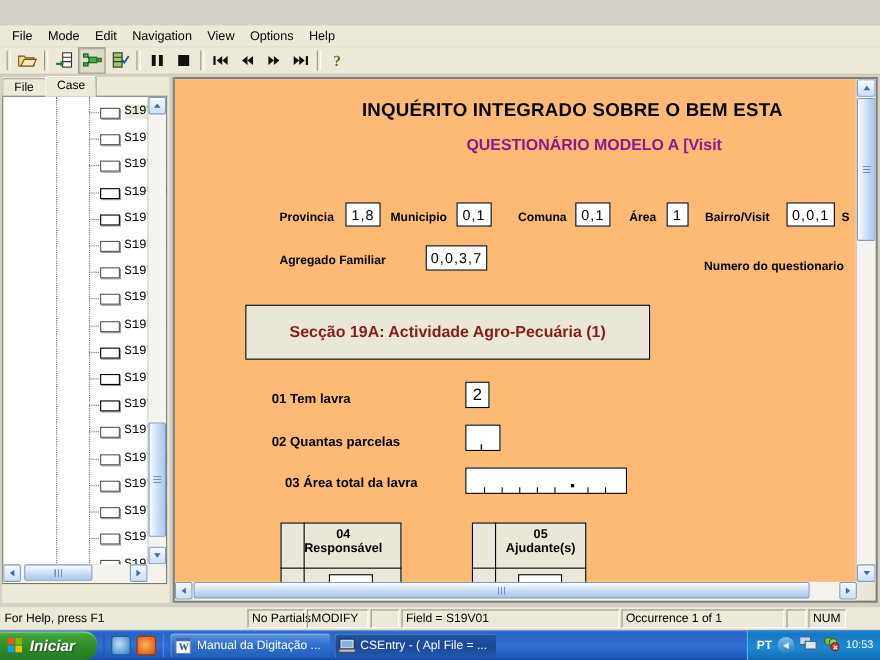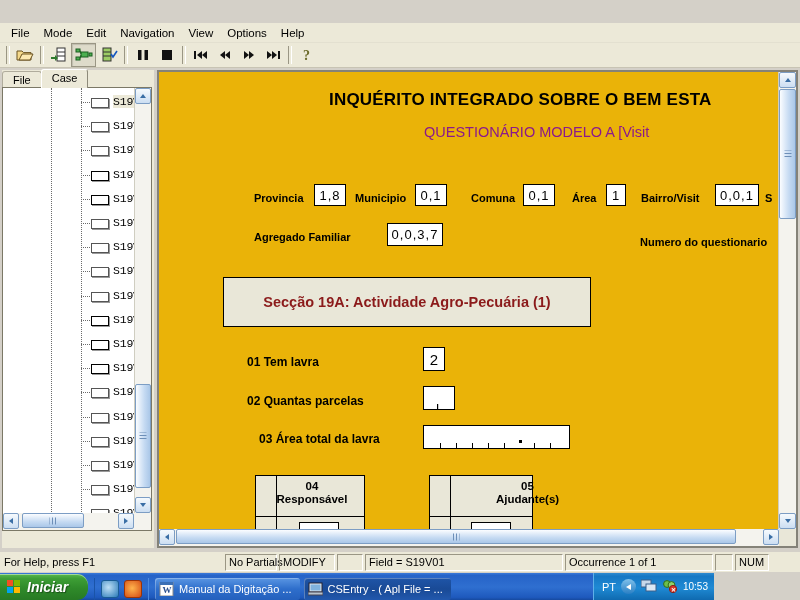--- a/index.html
+++ b/index.html
@@ -78,23 +78,23 @@
     background:repeating-linear-gradient(180deg,#6d8fb8 0 1px,transparent 1px 3px);}
   .hsb{position:absolute;left:0;right:0;bottom:0;height:17px;background:#f4f3ee;display:flex;align-items:center;}
   .thumbh{position:absolute;height:15px;background:linear-gradient(180deg,#fbfdff,#c5daf2 60%,#aac7e8);
     border:1px solid #7c9dc4;box-sizing:border-box;border-radius:2px;}
   .griph{position:absolute;left:50%;top:50%;transform:translate(-50%,-50%);width:7px;height:7px;
     background:repeating-linear-gradient(90deg,#6d8fb8 0 1px,transparent 1px 3px);}
 
   
   .formwrap{position:absolute;left:157px;top:70px;width:641px;height:478px;
     border:2px solid #848278;box-sizing:border-box;background:#e9e7d8;overflow:hidden;}
-  .formpane{position:absolute;left:0;top:0;right:17px;bottom:17px;background:#eab308;overflow:hidden;}
+  .formpane{position:absolute;left:0;top:0;right:17px;bottom:17px;background:#fdba74;overflow:hidden;}
   .h1{position:absolute;left:170px;top:18px;font-size:17px;font-weight:bold;color:#000;white-space:nowrap;letter-spacing:.2px;}
-  .h2{position:absolute;left:265px;top:52px;font-size:14.5px;font-weight:normal;color:#8b1a8b;white-space:nowrap;text-align:right;}
+  .h2{position:absolute;left:265px;top:52px;font-size:14.5px;font-weight:bold;color:#8b1a8b;white-space:nowrap;text-align:right;}
   .lbl{position:absolute;font-size:11px;font-weight:bold;color:#000;white-space:nowrap;}
   .fld{position:absolute;background:#fff;border:1.3px solid #000;box-sizing:border-box;
     font-family:"Liberation Sans",sans-serif;font-size:13px;color:#000;
     display:flex;align-items:center;justify-content:space-around;padding:0 2px;letter-spacing:1px;}
   .sect{position:absolute;border:1.5px solid #000;background:#e9e7d8;box-sizing:border-box;
     display:flex;align-items:center;justify-content:center;}
   .sect span{font-size:14.5px;font-weight:bold;color:#8b1a1a;}
   .qlbl{position:absolute;font-size:12px;font-weight:bold;color:#000;white-space:nowrap;}
   .qfld{position:absolute;background:#fff;border:1.4px solid #000;box-sizing:border-box;
     font-size:15px;display:flex;align-items:center;justify-content:center;}
@@ -107,23 +107,23 @@
   .hline{position:absolute;height:0;border-top:1.4px solid #000;}
   .cellbox{position:absolute;background:#fff;border:1.3px solid #000;box-sizing:border-box;}
 
   
   .status{position:absolute;left:0;top:552px;width:800px;height:20px;background:#ece9d8;display:flex;align-items:center;}
   .spanel{height:17px;margin:0 1px;border:1px solid;border-color:#9a9684 #fff #fff #9a9684;
     box-sizing:border-box;font-size:11px;color:#000;display:flex;align-items:center;padding:0 3px;white-space:nowrap;}
   .spanel.flat{border:none;}
 
   
-  .taskbar{position:absolute;left:0;top:573px;width:714px;height:27px;
+  .taskbar{position:absolute;left:0;top:573px;width:800px;height:27px;
     background:linear-gradient(180deg,#3a7ad9 0%,#2663c8 9%,#2f6fd0 52%,#1e59bd 90%,#16499f 100%);
-    display:flex;align-items:flex-end;}
+    display:flex;align-items:center;}
   .start{width:88px;height:26px;margin-right:6px;
     background:linear-gradient(180deg,#59b94b 0%,#3d9e35 18%,#2f8a2a 55%,#277a24 100%);
     border-radius:0 11px 11px 0;display:flex;align-items:center;box-shadow:inset 0 1px 0 rgba(255,255,255,.45);}
   .start .flag{width:15px;height:14px;margin:0 5px 0 7px;position:relative;}
   .start .flag i{position:absolute;width:6px;height:6px;display:block;}
   .start .q1{left:0;top:0;background:#f25022;}
   .start .q2{left:7px;top:0;background:#7fba00;}
   .start .q3{left:0;top:7px;background:#00a4ef;}
   .start .q4{left:7px;top:7px;background:#ffb900;}
   .start span{color:#fff;font-size:14px;font-style:italic;font-weight:bold;text-shadow:1px 1px 1px rgba(0,0,0,.4);}
@@ -131,21 +131,21 @@
   .qlicon{width:16px;height:16px;border-radius:3px;}
   .tasks{display:flex;align-items:center;gap:4px;padding-left:6px;}
   .task{height:22px;display:flex;align-items:center;padding:0 8px 0 4px;border-radius:3px;
     background:linear-gradient(180deg,#5a96e3,#2e6ecb 50%,#2460bd);box-shadow:inset 1px 1px 0 rgba(255,255,255,.28);
     color:#fff;font-size:11px;white-space:nowrap;max-width:190px;overflow:hidden;}
   .task.active{background:linear-gradient(180deg,#1f55a8,#194a96 50%,#2258ad);}
   .task .ic{width:15px;height:14px;margin-right:5px;flex:0 0 auto;position:relative;}
   .tray{position:absolute;right:0;top:0;height:27px;display:flex;align-items:center;gap:5px;padding:0 6px 0 8px;
     background:linear-gradient(180deg,#2e8ad0 0%,#1577c4 12%,#1f8ad4 55%,#0f6ab0 100%);
     border-left:1px solid #5fb0e8;}
-  .tray .pt{color:#fff;font-size:11px;font-weight:normal;}
+  .tray .pt{color:#fff;font-size:11px;font-weight:bold;}
   .tray .clock{color:#fff;font-size:10px;}
 </style>
 </head>
 <body>
 
 <div class="app">
 
 
   <div class="menubar">
     <div class="menu-item">File</div>
@@ -427,21 +427,21 @@
       <div class="hline" style="left:96px;top:444px;width:110px;"></div>
       <div class="tblhdr" style="left:117px;top:408px;width:72px;">
         <span>04</span><br>
         <span>Responsável</span>
       </div>
       <div class="cellbox" style="left:140px;top:450px;width:40px;height:22px;"></div>
 
       <div class="tblbox" style="left:270px;top:403px;width:104px;height:75px;"></div>
       <div class="vline" style="left:291px;top:403px;height:75px;"></div>
       <div class="hline" style="left:270px;top:444px;width:104px;"></div>
-      <div class="tblhdr" style="left:291px;top:408px;width:83px;margin-left:36px;">
+      <div class="tblhdr" style="left:291px;top:408px;width:83px;">
         <span>05</span><br>
         <span>Ajudante(s)</span>
       </div>
       <div class="cellbox" style="left:312px;top:450px;width:40px;height:22px;"></div>
     </div>
 
     <div class="vsb" style="top:0;bottom:17px;right:0;width:17px;">
       <div class="sbtn up" style="position:absolute;left:0;top:0;width:17px;">
           <div class="arr"></div>
         </div>

